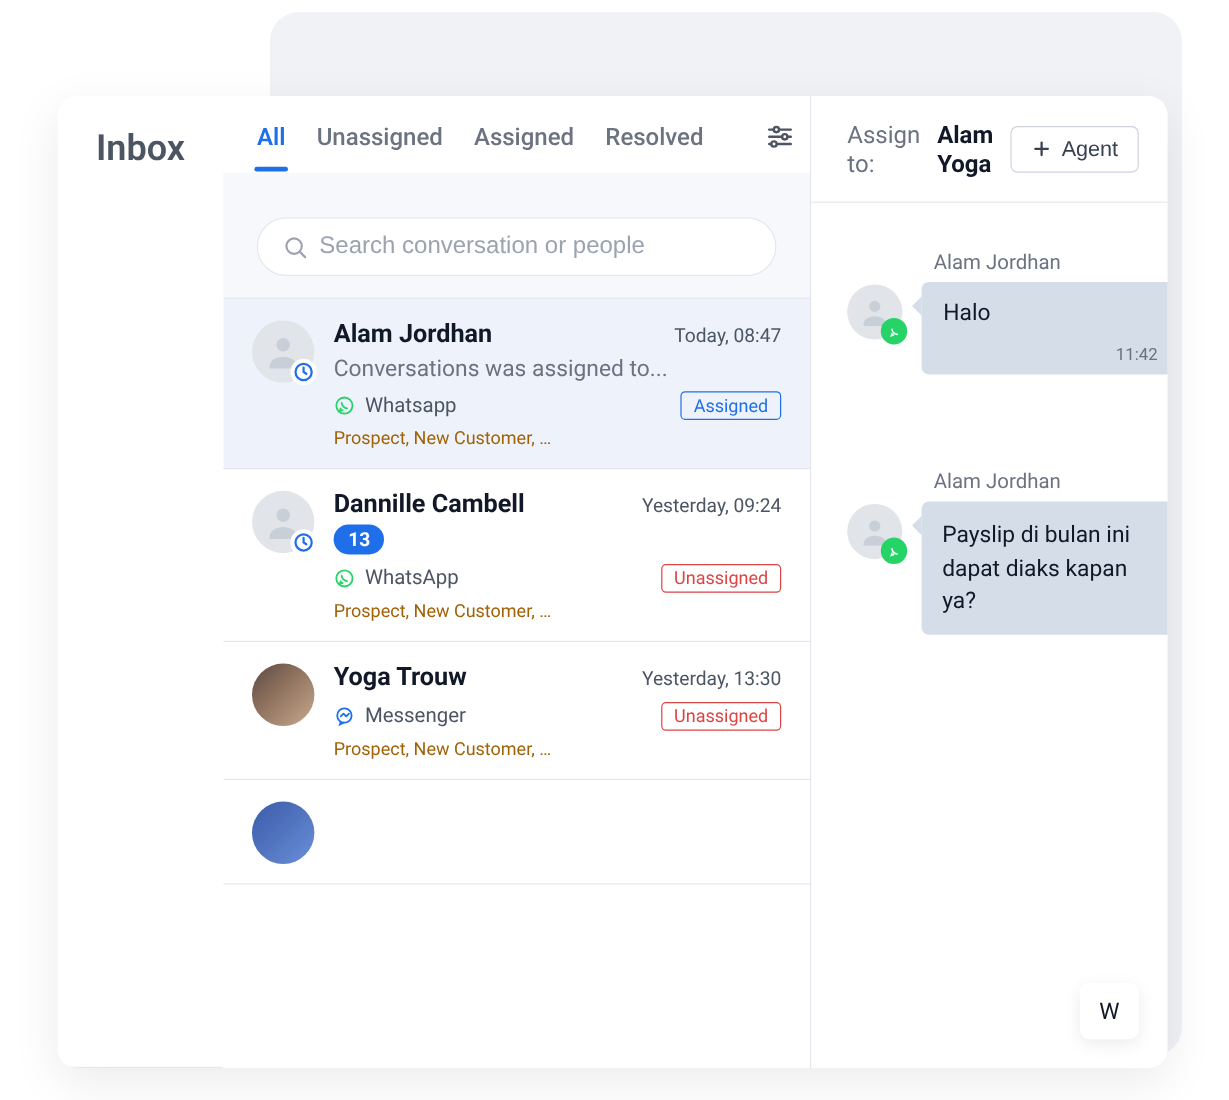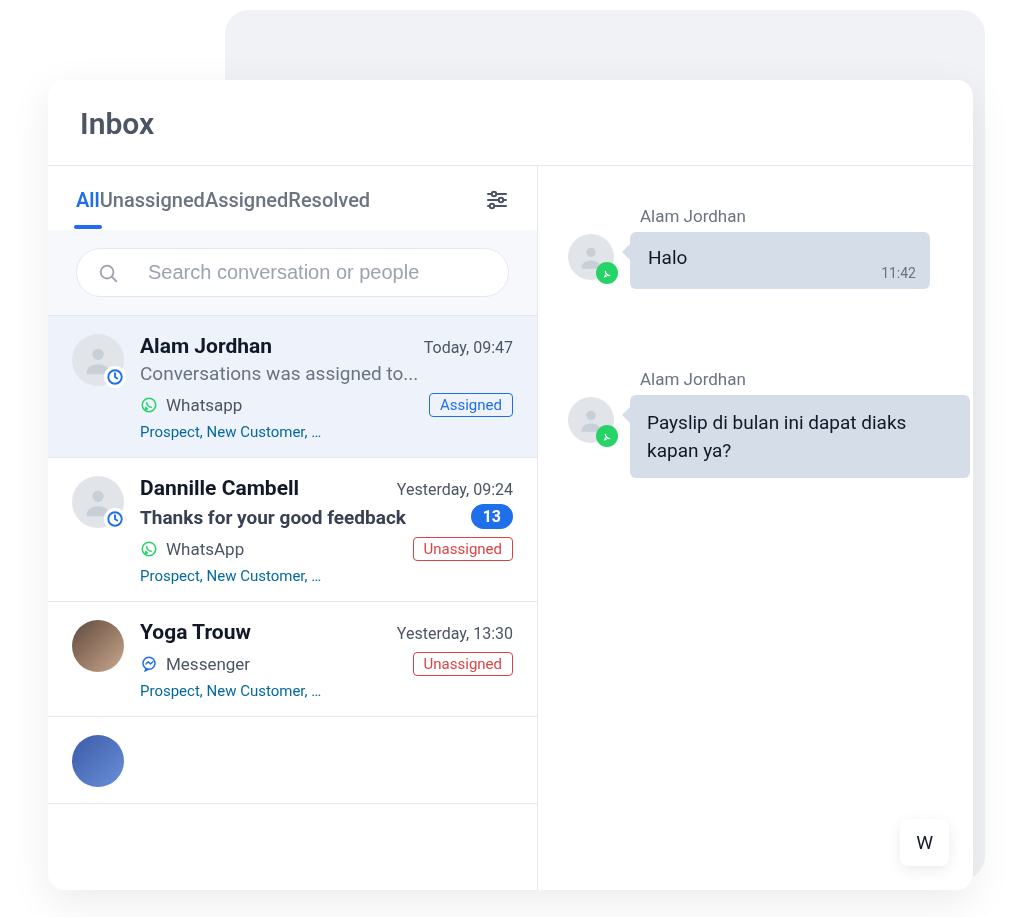--- a/index.html
+++ b/index.html
@@ -24,21 +24,20 @@
     position: absolute;
     top: 80px;
     left: 48px;
     width: 925px;
     height: 810px;
     background: #ffffff;
     border-radius: 16px;
     box-shadow: 0 12px 40px rgba(0,0,0,0.08);
     overflow: hidden;
     display: flex;
-    flex-direction: column;
   }
   .title-bar {
     padding: 26px 32px 24px 32px;
     border-bottom: 1px solid #e4e8ee;
   }
   .title-bar h1 {
     font-size: 30px;
     font-weight: 600;
     color: #4b5563;
   }
@@ -56,20 +55,21 @@
   }
   .right-col {
     flex: 1;
     display: flex;
     flex-direction: column;
     overflow: hidden;
   }
   .filter-bar {
     display: flex;
     align-items: center;
+    gap: 26px;
     padding: 22px 28px 0 28px;
   }
   .filter-tab {
     font-size: 20px;
     font-weight: 500;
     color: #6b7280;
     padding-bottom: 18px;
     cursor: pointer;
     position: relative;
     line-height: 1;
@@ -95,25 +95,26 @@
     padding-bottom: 14px;
   }
   .search-wrap {
     padding: 18px 28px 18px 28px;
     background: #f6f8fb;
     border-bottom: 1px solid #e4e8ee;
   }
   .search-box {
     display: flex;
     align-items: center;
-    gap: 29px;
+    gap: 9px;
     background: #ffffff;
     border: 1px solid #e4e8ee;
     border-radius: 999px;
     padding: 12px 20px;
+    margin-top: 19px;
   }
   .search-box input {
     border: none;
     outline: none;
     font-size: 20px;
     flex: 1;
     color: #4b5563;
     background: transparent;
   }
   .search-box input::placeholder { color: #9ca3af; }
@@ -182,21 +183,21 @@
     display: flex; align-items: center; gap: 8px;
     font-size: 17px; color: #4b5563;
   }
   .status-badge {
     font-size: 15px; padding: 2px 10px; border-radius: 4px;
     border: 1.5px solid;
   }
   .status-badge.assigned { color: #1f6fea; border-color: #1f6fea; }
   .status-badge.unassigned { color: #dc4444; border-color: #dc4444; }
   .conv-tags {
-    font-size: 15px; color: #0369a1; margin-top: 6px;
+    font-size: 15px; color: #a16207; margin-top: 6px;
   }
   .assign-bar {
     display: flex; align-items: center; gap: 14px;
     padding: 20px 30px;
     border-bottom: 1px solid #e4e8ee;
   }
   .assign-label { font-size: 20px; color: #6b7280; }
   .assignee { font-size: 20px; font-weight: 700; color: #111827; }
   .agent-btn {
     display: flex; align-items: center; gap: 8px;
@@ -240,21 +241,21 @@
     position: absolute; left: -8px; top: 12px;
     border: 8px solid transparent;
     border-right-color: #d5dde8;
     border-left: none;
   }
   .bubble-wide { max-width: 340px; line-height: 1.45; padding-left: 17px; }
   .bubble-time {
     font-size: 14px; color: #6b7280;
     position: absolute; right: 14px; bottom: 8px;
   }
-  .bubble-pad { padding-bottom: 20px; padding-right: 70px; }
+  .bubble-pad { padding-bottom: 40px; padding-right: 70px; }
   .reply-stub {
     position: absolute; bottom: 24px; right: 24px;
     background: #fff; border-radius: 8px;
     padding: 12px 16px; font-size: 19px; color: #111827;
     box-shadow: 0 4px 14px rgba(0,0,0,0.08);
   }
 </style>
 </head>
 <body>
 
@@ -311,21 +312,21 @@
             <div class="clock-badge">
               <svg width="18" height="18" viewBox="0 0 24 24" fill="none" stroke="#1f6fea" stroke-width="2.5" stroke-linecap="round">
                   <circle cx="12" cy="12" r="9"></circle>
                   <path d="M12 7v5l3 2"></path>
                 </svg>
             </div>
           </div>
           <div class="conv-body">
             <div class="conv-row1">
               <div class="conv-name">Alam Jordhan</div>
-              <div class="conv-time">Today, 09:47</div>
+              <div class="conv-time">Today, 08:47</div>
             </div>
             <div class="conv-row2">
               <div class="conv-preview">Conversations was assigned to...</div>
             </div>
             <div class="conv-row3">
               <div class="channel-tag">
                 <svg width="18" height="18" viewBox="0 0 24 24" fill="none" stroke="#25d366" stroke-width="2">
                     <circle cx="12" cy="12" r="9"></circle>
                     <path d="M8 15l-1 3 3-1" stroke-linecap="round"></path>
                     <path d="M9 9c0 3 3 6 6 6" stroke-linecap="round"></path>
@@ -352,21 +353,20 @@
                   <path d="M12 7v5l3 2"></path>
                 </svg>
             </div>
           </div>
           <div class="conv-body">
             <div class="conv-row1">
               <div class="conv-name">Dannille Cambell</div>
               <div class="conv-time">Yesterday, 09:24</div>
             </div>
             <div class="conv-row2">
-              <div class="conv-preview bold">Thanks for your good feedback</div>
               <div class="unread-pill">13</div>
             </div>
             <div class="conv-row3">
               <div class="channel-tag">
                 <svg width="18" height="18" viewBox="0 0 24 24" fill="none" stroke="#25d366" stroke-width="2">
                     <circle cx="12" cy="12" r="9"></circle>
                     <path d="M8 15l-1 3 3-1" stroke-linecap="round"></path>
                     <path d="M9 9c0 3 3 6 6 6" stroke-linecap="round"></path>
                   </svg>
                 <span>WhatsApp</span>
@@ -404,20 +404,31 @@
         <div class="conv-item">
           <div class="avatar-wrap">
             <div class="avatar-circle" style="background:linear-gradient(135deg,#3b5ba8,#6a8fd8);"></div>
           </div>
         </div>
 
       </div>
     </div>
 
     <div class="right-col">
+      <div class="assign-bar">
+        <span class="assign-label">Assign to:</span>
+        <span class="assignee">Alam Yoga</span>
+        <button class="agent-btn">
+          <svg width="18" height="18" viewBox="0 0 24 24" fill="none" stroke="currentColor" stroke-width="2.5" stroke-linecap="round">
+              <line x1="12" y1="5" x2="12" y2="19"></line>
+              <line x1="5" y1="12" x2="19" y2="12"></line>
+            </svg>
+          <span>Agent</span>
+        </button>
+      </div>
 
       <div class="chat-area">
 
         <div class="msg-block">
           <div class="msg-avatar-wrap">
             <div class="msg-avatar">
               <svg viewBox="0 0 24 24" fill="#c9cfd7">
                   <circle cx="12" cy="8" r="4"></circle>
                   <path d="M4 21c0-4 4-6 8-6s8 2 8 6v1H4z"></path>
                 </svg>

